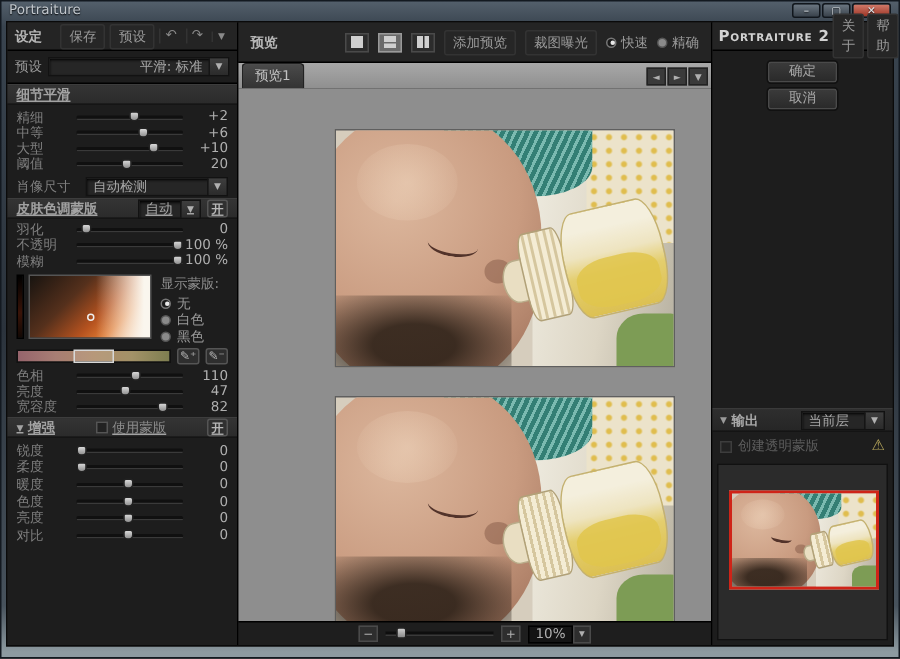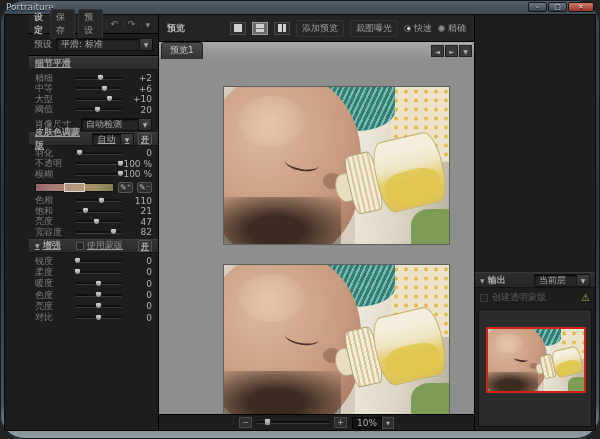--- a/index.html
+++ b/index.html
@@ -2,21 +2,21 @@
 <html><head>
 <meta charset="utf-8">
 <style>
   * { margin:0; padding:0; box-sizing:border-box; }
   html,body { width:600px; height:439px; }
   body { font-family:"DejaVu Sans", sans-serif; font-size:9px; color:#9a9a9a; background:#222; overflow:hidden; }
 
   
   .window { position:relative; width:600px; height:439px;
     background:linear-gradient(180deg,#55616d 0%, #39444f 4%, #2b333c 50%, #47525c 92%, #8d9aa0 99%);
-    box-shadow:inset 0 0 0 1px #131920;border-radius:24px; }
+    box-shadow:inset 0 0 0 1px #131920; }
   .titlebar { position:absolute; left:0; top:0; right:0; height:14px; display:flex; align-items:center;
     padding:0 6px; color:#c2c8ce; font-size:9px; text-shadow:0 1px 1px #000; }
   .win-btns { margin-left:auto; display:flex; gap:1px; }
   .win-btn { width:19px; height:10px; border:1px solid #11161c; border-radius:2px;
     background:linear-gradient(180deg,#6b7681,#39424b); color:#dfe4e8; font-size:7px; line-height:8px; text-align:center; }
   .win-btn.close { background:linear-gradient(180deg,#d07a6a,#9c3425); width:26px; }
 
   .content { position:absolute; left:4px; top:14px; right:4px; bottom:8px; background:#1c1c1c;
     border:1px solid #0a0a0a; display:flex; }
 
@@ -40,26 +40,26 @@
   .srow .sval { width:30px; text-align:right; color:#b0b0b0; white-space:nowrap; }
   .radio { display:inline-block; width:7px; height:7px; border:1px solid #777; border-radius:50%; background:#1a1a1a; position:relative; vertical-align:-1px; }
   .radio.sel::after { content:""; position:absolute; left:1.5px; top:1.5px; width:3px; height:3px; border-radius:50%; background:#e8e8e8; }
   .radio.fill { background:#8a8a8a; border-color:#555; }
   .checkbox { display:inline-block; width:8px; height:8px; border:1px solid #555; background:#222; vertical-align:-1px; position:relative; }
   .checkbox.checked::after { content:"✓"; position:absolute; left:0; top:-3px; color:#c7d2e2; font-size:9px; }
   .onbtn { margin-left:auto; width:14px; height:12px; border:1px solid #555; background:#303030; color:#b8b8b8;
     font-size:8px; line-height:11px; text-align:center; border-radius:2px; }
 
   
-  .left-panel { width:154px; background:#1d1d1d; border-right:1px solid #000; display:flex; flex-direction:column;padding-left:24px; }
+  .left-panel { width:154px; background:#1d1d1d; border-right:1px solid #000; display:flex; flex-direction:column; }
   .lp-toolbar { display:flex; align-items:center; height:19px; padding:0 5px; gap:3px; border-bottom:1px solid #000; background:#242424; }
   .lp-title { font-weight:bold; color:#b5b5b5; margin-right:auto; }
   .icon-btn { color:#8a8a8a; font-size:9px; padding:0 3px; border-left:1px solid #333; }
   .preset-row { display:flex; align-items:center; gap:4px; padding:4px 5px; border-bottom:1px solid #000; }
-  .preset-row .dd { flex:1; }
+  .preset-row .dd { flex:1;text-align:right; }
   .colorpick { display:flex; padding:2px 6px 1px 6px; gap:3px; }
   .grad-strip { width:5px; height:43px; background:linear-gradient(180deg,#000,#3a1408 60%,#120804); border:1px solid #000; }
   .grad-box { position:relative; width:82px; height:43px; border:1px solid #555;
     background:linear-gradient(to right, rgba(250,248,244,0) 55%, #faf6ee 95%),
                linear-gradient(135deg,#181410 0%, #55301c 35%, #b5521f 60%, #e07b33 75%, #f2b27e 88%, #f8f0e6 100%); }
   .grad-dot { position:absolute; left:48%; top:62%; width:5px; height:5px; border:1px solid #eee; border-radius:50%; }
   .mask-opts { flex:1; padding-left:3px; }
   .mask-opts .mo-title { color:#8d8d8d; margin-bottom:1px; }
   .mask-opts .mo-row { display:flex; align-items:center; gap:4px; height:11px; color:#9a9a9a; }
   .hue-row { display:flex; align-items:center; padding:1px 6px 2px 6px; gap:4px; }
@@ -249,44 +249,58 @@
 
           <div class="srow">
             <span class="slabel">模糊</span>
             <span class="track">
               <span class="knob" style="left: 95%;"></span>
             </span>
             <span class="sval">100 %</span>
           </div>
         </div>
 
+      <div class="colorpick">
+        <span class="grad-strip"></span>
+        <span class="grad-box">
+            <span class="grad-dot"></span>
+          </span>
+        <span class="mask-opts">
+          <div class="mo-title">显示蒙版:</div>
+          <div class="mo-row">
+              <span class="radio sel"></span>
+              <span>无</span>
+            </div>
+          <div class="mo-row">
+              <span class="radio fill"></span>
+              <span>白色</span>
+            </div>
+          <div class="mo-row">
+              <span class="radio fill"></span>
+              <span>黑色</span>
+            </div>
+        </span>
+      </div>
       <div class="hue-row">
         <span class="hue-strip">
             <span class="hue-sel"></span>
           </span>
         <span class="dropper">✎⁺</span>
         <span class="dropper">✎⁻</span>
       </div>
       <div style="padding:1px 0">
 
           <div class="srow">
             <span class="slabel">色相</span>
             <span class="track">
               <span class="knob" style="left: 55%;"></span>
             </span>
             <span class="sval">110</span>
           </div>
 
-          <div class="srow">
-            <span class="slabel">饱和</span>
-            <span class="track">
-              <span class="knob" style="left: 22%;"></span>
-            </span>
-            <span class="sval">21</span>
-          </div>
 
           <div class="srow">
             <span class="slabel">亮度</span>
             <span class="track">
               <span class="knob" style="left: 45%;"></span>
             </span>
             <span class="sval">47</span>
           </div>
 
           <div class="srow">
@@ -443,20 +457,29 @@
           </span>
         <span class="zoombtn">+</span>
         <span class="zoomval">
           <span class="zv">10%</span>
           <span class="za">▼</span>
         </span>
       </div>
     </div>
 
     <div class="right-panel">
+      <div class="rp-head">
+        <span class="logo">Portraiture 2</span>
+        <span class="flatbtn">关于</span>
+        <span class="flatbtn">帮助</span>
+      </div>
+      <div class="rp-okcan">
+        <span class="btn">确定</span>
+        <span class="btn">取消</span>
+      </div>
       <div class="rp-spacer"></div>
 
       <div class="out-row">
         <span class="tri">▼</span>
         <b>输出</b>
         <span class="dd">
           <span class="dd-val">当前层</span>
           <span class="dd-arrow">▼</span>
         </span>
       </div>

